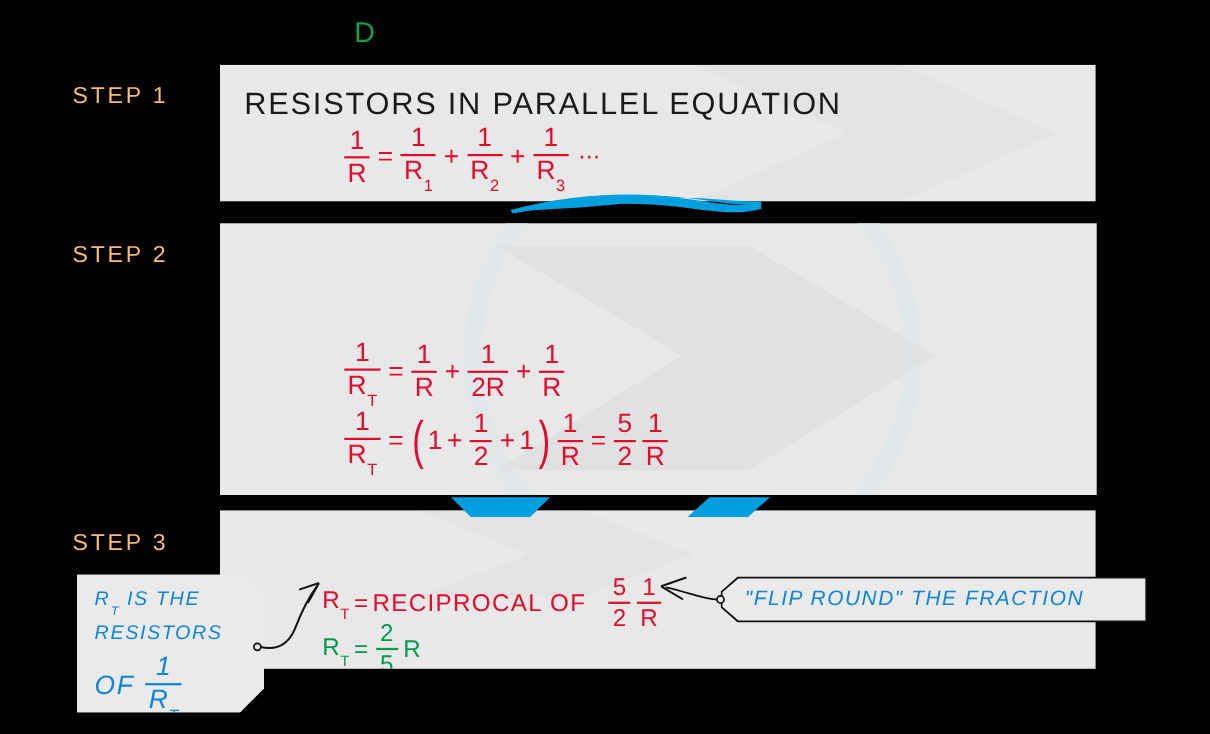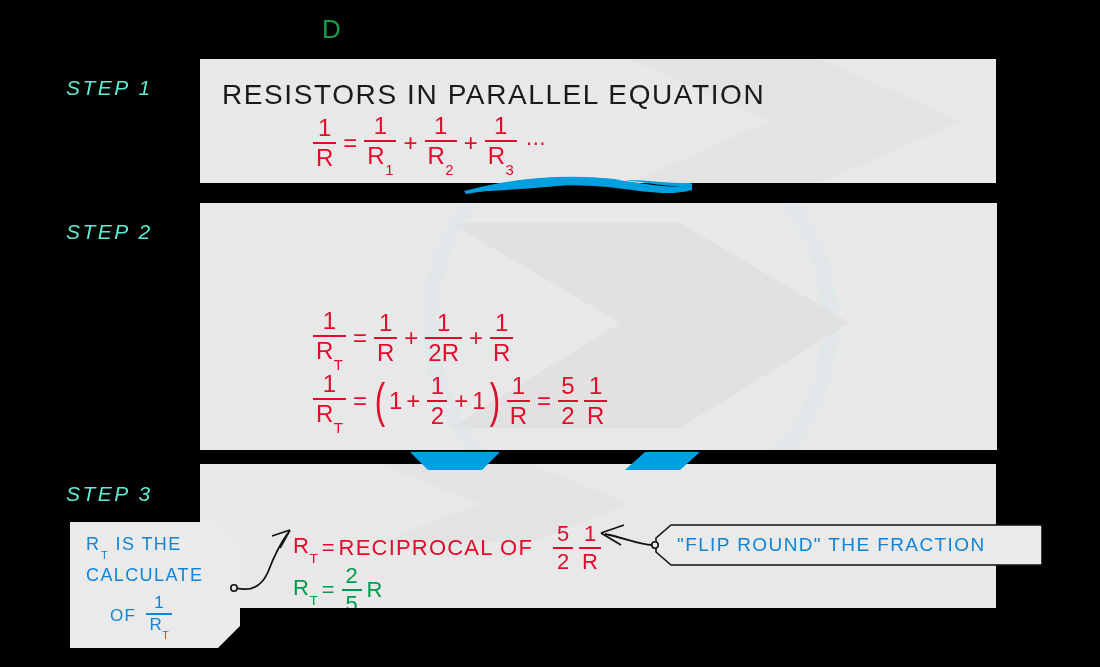--- a/index.html
+++ b/index.html
@@ -28,26 +28,25 @@
   .panel-wm {
     position: absolute;
     inset: 0;
     pointer-events: none;
     opacity: 1;
   }
 
   
   .step-label {
     position: absolute;
-    color: #5eead4;
+    color: #fdba74;
     font-size: 21px;
     letter-spacing: 2.5px;
     font-weight: 400;
     white-space: nowrap;
-    font-style: italic;
   }
 
   
   .panel-head {
     position: absolute;
     color: #1a1a1a;
     font-size: 28px;
     letter-spacing: 1.6px;
     white-space: nowrap;
   }
@@ -108,20 +107,21 @@
     display: inline-block;
   }
 
   
   .callout {
     position: absolute;
     background: #eaeaea;
     border: 1.6px solid #111;
     color: #0f84d8;
     box-sizing: border-box;
+    font-style: italic;
   }
   .callout-left {
     clip-path: polygon(0 0, calc(100% - 22px) 0, 100% 22px, 100% calc(100% - 22px), calc(100% - 22px) 100%, 0 100%);
     border: none;
     background:
       linear-gradient(#111,#111) left  0 / 1.6px 100% no-repeat,
       linear-gradient(#111,#111) top   0 / 100% 1.6px no-repeat,
       linear-gradient(#111,#111) bottom 0 / 100% 1.6px no-repeat,
       #eaeaea;
   }
@@ -310,22 +310,22 @@
              C 660 184 630 176 590 182 C 550 188 505 190 465 192 Z" fill="#00a0e0"></path>
     <path d="M 464 191 C 520 176 575 174 618 180 C 655 185 676 190 692 183
              L 692 190 C 670 196 648 192 616 188 C 575 183 520 185 466 194 Z" fill="#00a0e0"></path>
 
     <polygon points="410,452 500,452 482,470 428,470" fill="#00a0e0"></polygon>
     <polygon points="645,452 700,452 680,470 625,470" fill="#00a0e0"></polygon>
   </svg>
 
   <div class="callout callout-left" style="left:70px; top:522px; width:170px; height:126px;">
     <div class="callout-text" style="left:16px; top:12px; font-size:18px;"><span>R</span><span class="sub">T</span><span>  IS  THE</span></div>
-    <div class="callout-text" style="left:16px; top:43px; font-size:18px;">CALCULATE</div>
-    <div class="math" style="left:16px; top:72px; font-size:17px; color:#0f84d8;margin-left:24px;">
+    <div class="callout-text" style="left:16px; top:43px; font-size:18px;">RESISTORS</div>
+    <div class="math" style="left:16px; top:72px; font-size:24px; color:#0f84d8;">
       <span style="letter-spacing:1.4px;">OF</span>
       <span class="frac" style="margin-left:10px;">
         <span class="num">1</span>
         <span class="bar"></span>
         <span class="den"><span>R</span><span class="sub">T</span></span>
       </span>
     </div>
   </div>
 
   <div class="callout callout-right" style="left:655px; top:524px; width:388px; height:42px; background:none; border:none;">

